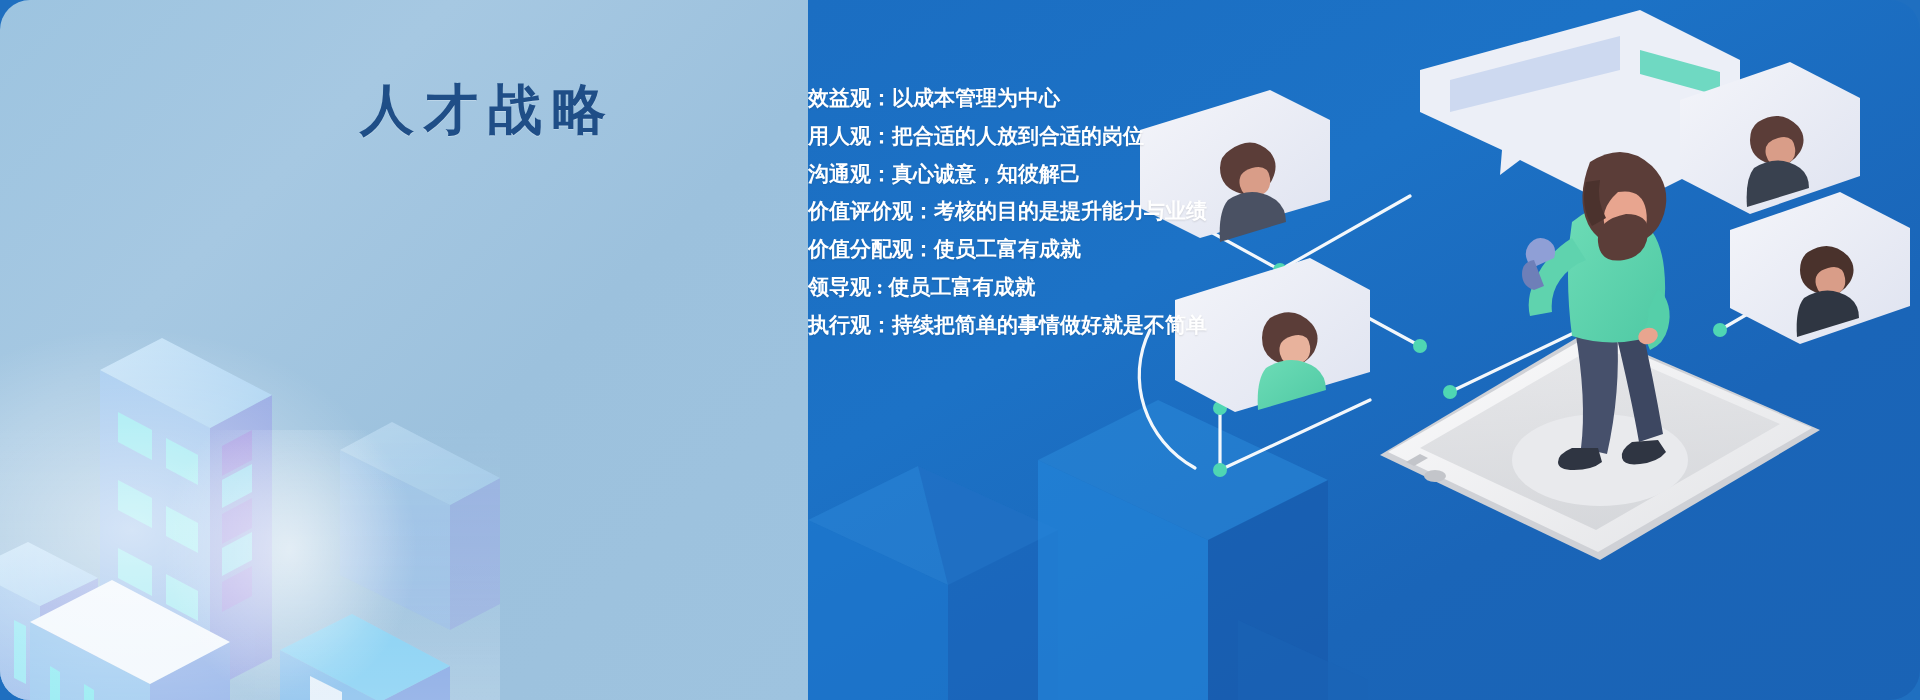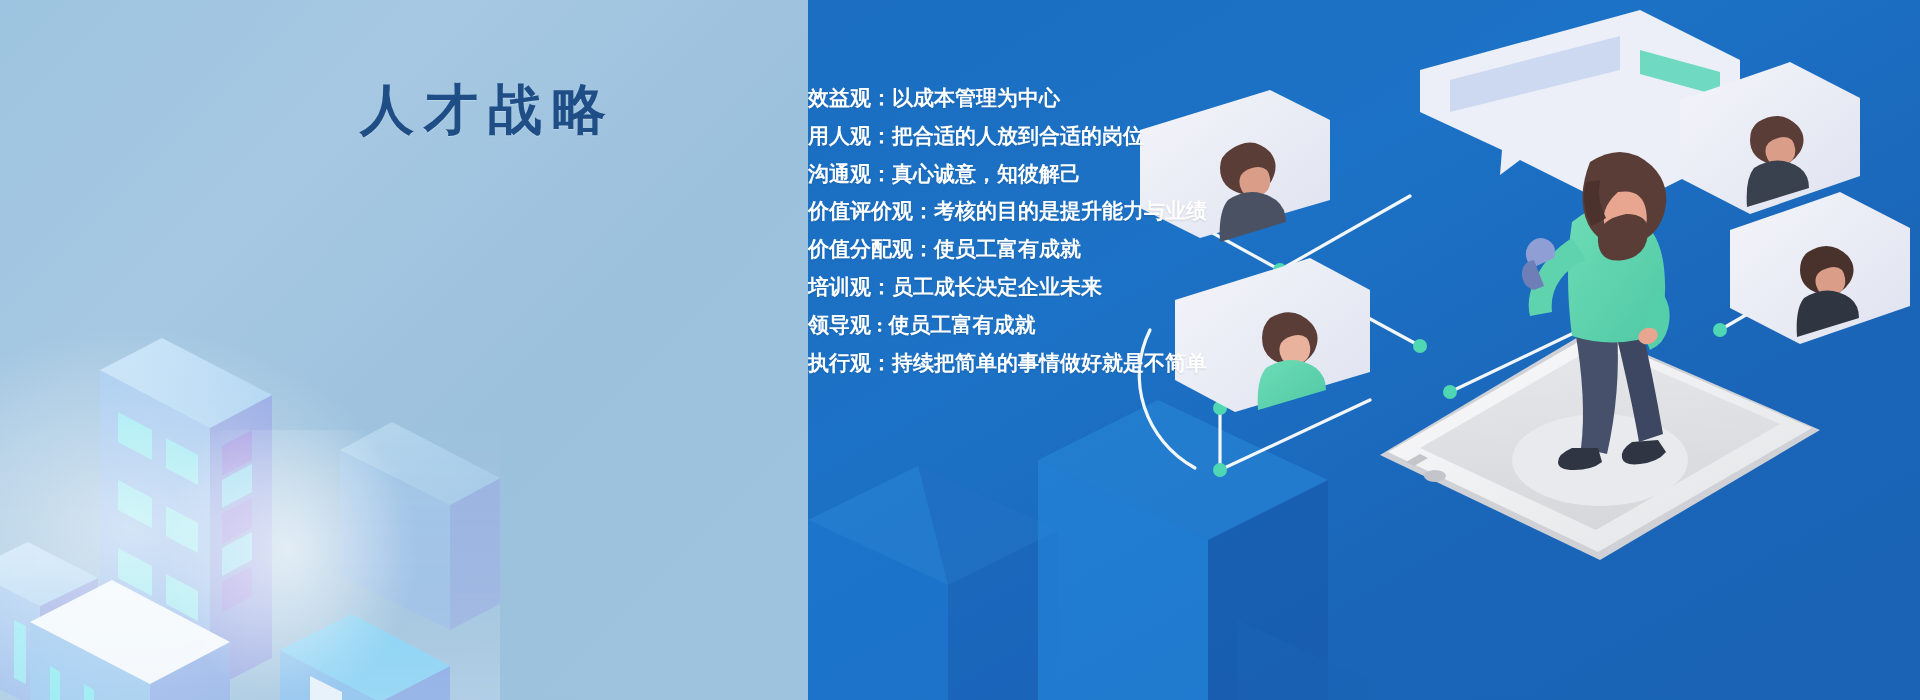--- a/index.html
+++ b/index.html
@@ -1,21 +1,21 @@
 <!DOCTYPE html>
 <html><head>
 <meta charset="utf-8">
 <style>
   * { margin:0; padding:0; box-sizing:border-box; }
   html,body { width:1920px; height:700px; overflow:hidden; }
   body {
     font-family:"Liberation Serif","DejaVu Serif",serif;
     background:#1f6fc0;
   }
-  .slide { position:relative; width:1920px; height:700px; overflow:hidden; }
+  .slide { position:relative; width:1920px; height:700px; overflow:hidden;border-radius:30px; }
 
   
   .left-panel {
     position:absolute; left:0; top:0; width:808px; height:700px;
     background:linear-gradient(135deg,#9dc4e0 0%,#a6c8e2 30%,#9cc1dd 60%,#9ec3df 100%);
     overflow:hidden;
   }
   .left-glow {
     position:absolute; left:-120px; top:300px; width:560px; height:460px;
     background:radial-gradient(ellipse at 45% 50%, rgba(255,255,255,.55) 0%, rgba(255,255,255,0) 62%);
@@ -279,19 +279,18 @@
         <path d="M466,182 q-6,24 6,44 l14,-8 q-10,-18 -6,-38z" fill="#4b322d"></path>
       </g>
     </svg>
 
     <div class="points">
       <div class="point-line">效益观：以成本管理为中心</div>
       <div class="point-line">用人观：把合适的人放到合适的岗位</div>
       <div class="point-line">沟通观：真心诚意，知彼解己</div>
       <div class="point-line">价值评价观：考核的目的是提升能力与业绩</div>
       <div class="point-line">价值分配观：使员工富有成就</div>
-      <div class="point-line">培训观：员工成长决定企业未来</div>
       <div class="point-line">领导观 : 使员工富有成就</div>
       <div class="point-line">执行观：持续把简单的事情做好就是不简单</div>
     </div>
 
   </div>
 </div>
 
 </body></html>

